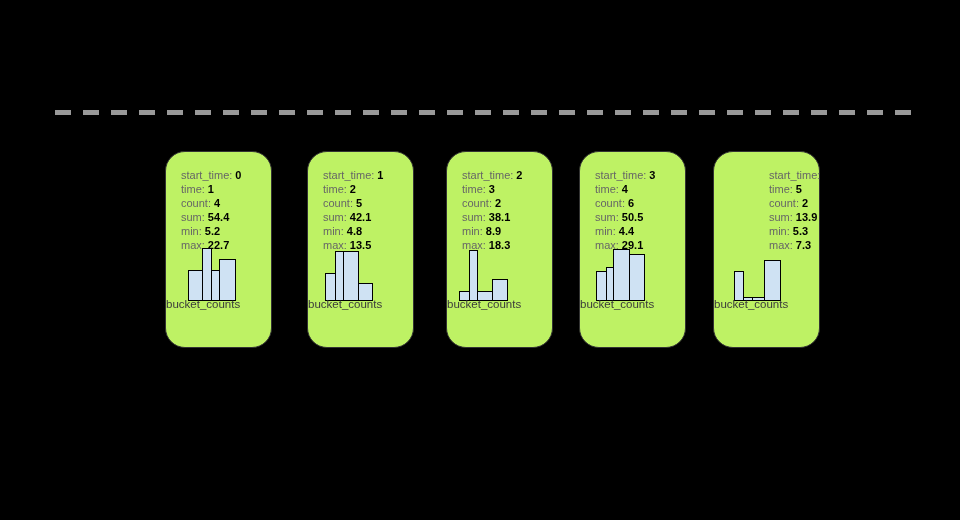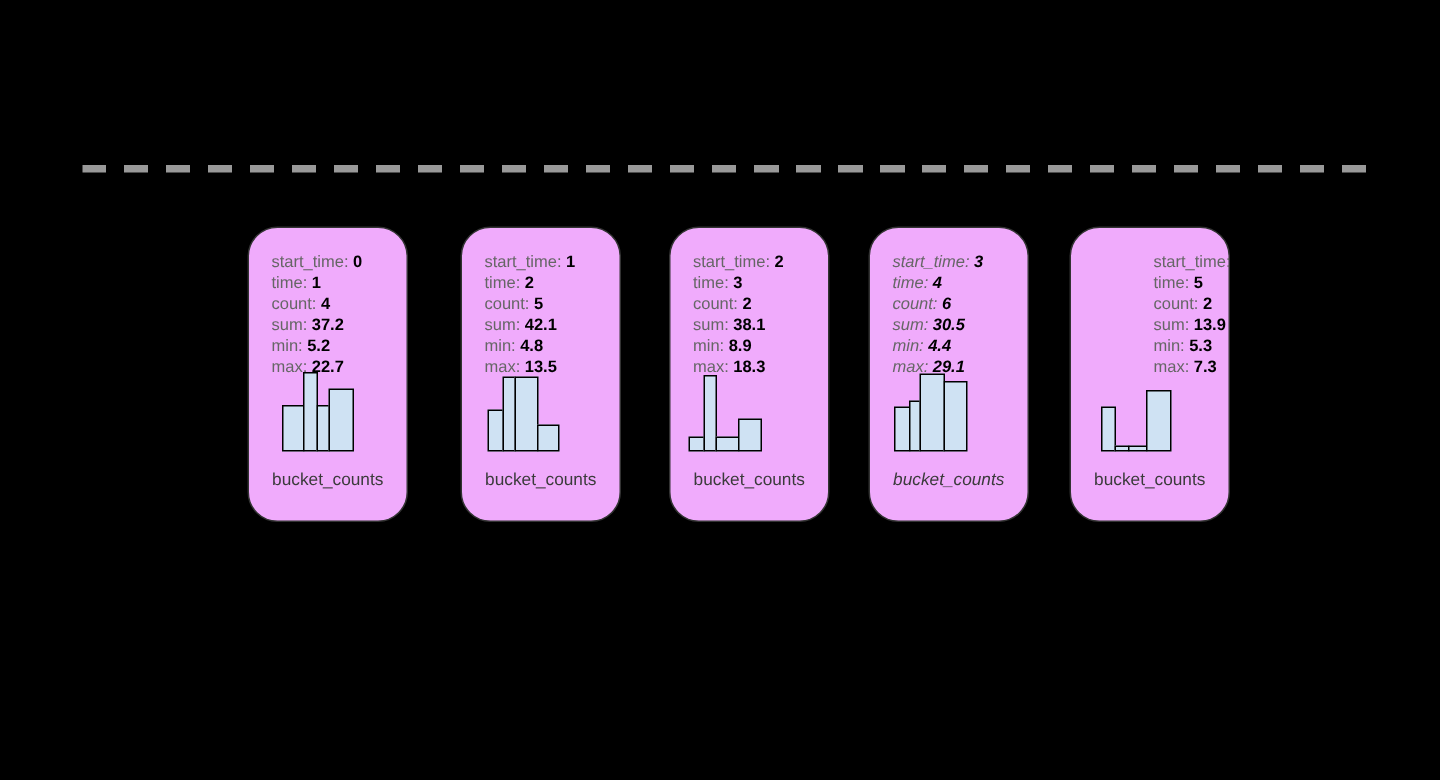--- a/index.html
+++ b/index.html
@@ -17,28 +17,28 @@
     position:absolute;
     left:55px; top:110px;
     width:857px; height:5px;
   }
 
   
   .card {
     position:absolute;
     top:151px;
     width:107px; height:197px;
-    background:#f0abfc;
+    background:#bef264;
     border:1px solid #333333;
     border-radius:20px;
   }
   .c1 { left:165px; }
   .c2 { left:307px; }
   .c3 { left:446px; }
-  .c4 { left:579px;font-style:italic; }
+  .c4 { left:579px; }
   .c5 { left:713px;padding-left:40px; }
 
   .fields {
     padding:16px 0 0 15px;
     font-size:11px;
     line-height:14px;
     white-space:nowrap;
   }
   .lbl { color:#666666; }
   .val { color:#000000; font-weight:bold; margin-left:3px; }
@@ -50,40 +50,40 @@
     align-items:flex-end;
   }
   .bar {
     background:#cfe2f3;
     border:1px solid #000000;
     margin-right:-1px;
   }
 
   .footer {
     position:absolute;
-    left:0; right:0; bottom:20px;
-    text-align:center;
+    left:0; right:0; bottom:36px;
+    text-align:left;
     font-size:11.5px;
     line-height:13px;
     color:#3b3b3b;
   }
 </style>
 </head>
 <body>
 
 <div class="stage">
 
   <div class="divider" style="background: repeating-linear-gradient(to right, rgb(153, 153, 153) 0px, rgb(153, 153, 153) 16px, transparent 16px, transparent 28px);"></div>
 
   <div class="card c1">
     <div class="fields">
       <div class="row"><span class="lbl">start_time:</span><span class="val">0</span></div>
       <div class="row"><span class="lbl">time:</span><span class="val">1</span></div>
       <div class="row"><span class="lbl">count:</span><span class="val">4</span></div>
-      <div class="row"><span class="lbl">sum:</span><span class="val">37.2</span></div>
+      <div class="row"><span class="lbl">sum:</span><span class="val">54.4</span></div>
       <div class="row"><span class="lbl">min:</span><span class="val">5.2</span></div>
       <div class="row"><span class="lbl">max:</span><span class="val">22.7</span></div>
     </div>
     <div class="hist" style="padding-left: 22px;">
         <div class="bar" style="width: 15px; height: 31px;"></div>
         <div class="bar" style="width: 10px; height: 53px;"></div>
         <div class="bar" style="width: 9px; height: 31px;"></div>
         <div class="bar" style="width: 17px; height: 42px;"></div>
       </div>
     <div class="footer">bucket_counts</div>
@@ -123,21 +123,21 @@
         <div class="bar" style="width: 16px; height: 22px;"></div>
       </div>
     <div class="footer">bucket_counts</div>
   </div>
 
   <div class="card c4">
     <div class="fields">
       <div class="row"><span class="lbl">start_time:</span><span class="val">3</span></div>
       <div class="row"><span class="lbl">time:</span><span class="val">4</span></div>
       <div class="row"><span class="lbl">count:</span><span class="val">6</span></div>
-      <div class="row"><span class="lbl">sum:</span><span class="val">30.5</span></div>
+      <div class="row"><span class="lbl">sum:</span><span class="val">50.5</span></div>
       <div class="row"><span class="lbl">min:</span><span class="val">4.4</span></div>
       <div class="row"><span class="lbl">max:</span><span class="val">29.1</span></div>
     </div>
     <div class="hist" style="padding-left: 16px;">
         <div class="bar" style="width: 11px; height: 30px;"></div>
         <div class="bar" style="width: 8px; height: 34px;"></div>
         <div class="bar" style="width: 17px; height: 52px;"></div>
         <div class="bar" style="width: 16px; height: 47px;"></div>
       </div>
     <div class="footer">bucket_counts</div>

